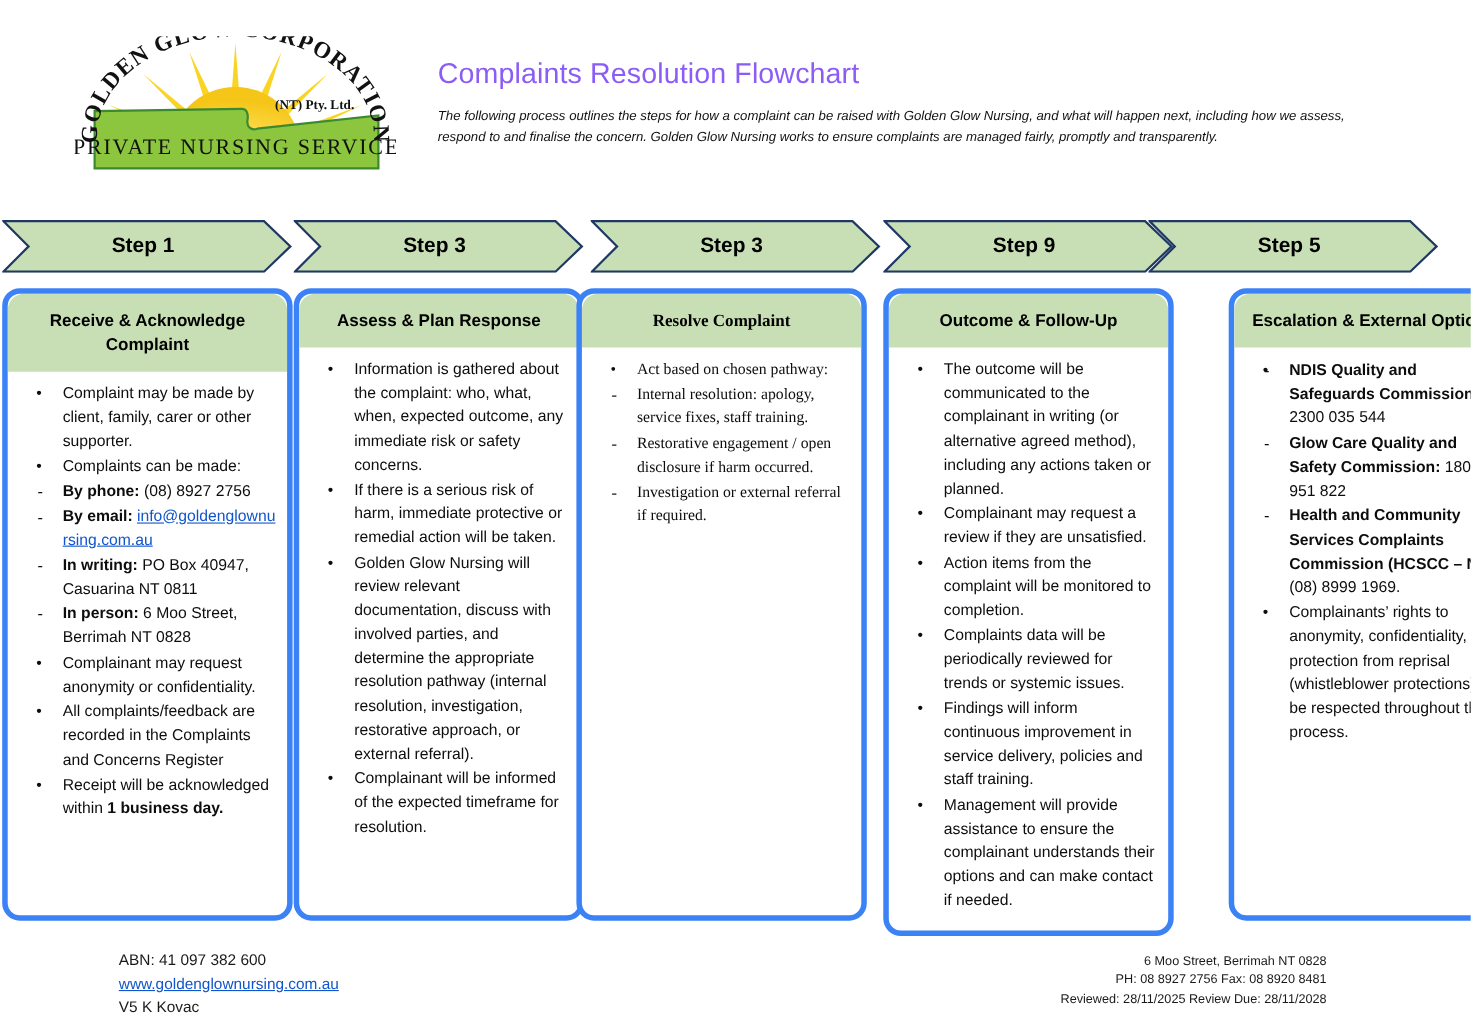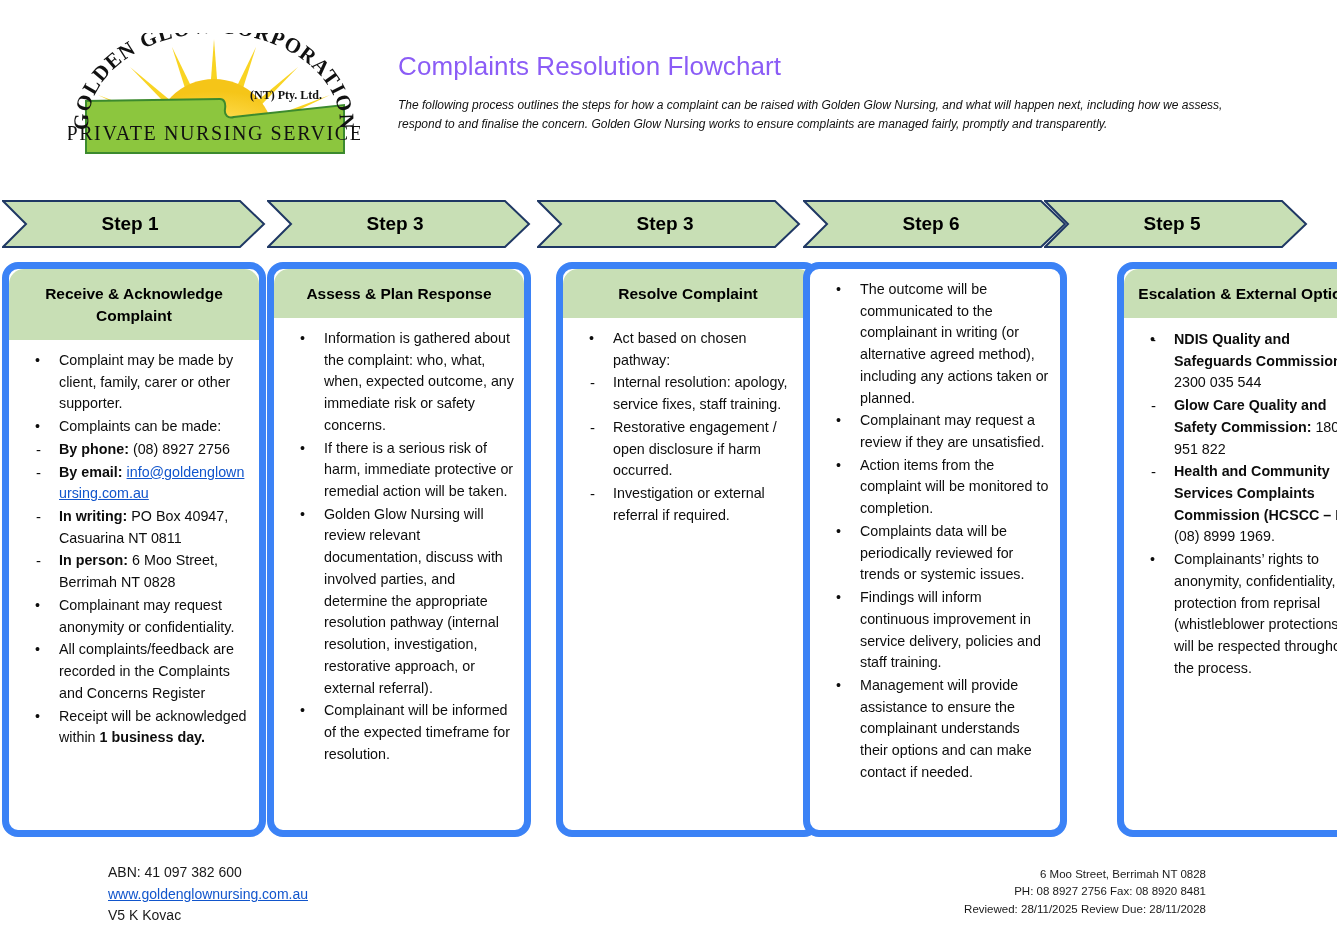--- a/index.html
+++ b/index.html
@@ -82,21 +82,21 @@
   
   .cards {
     position: absolute;
     left: 0; top: 262px;
     width: 1337px;
   }
   .card {
     position: absolute;
     top: 0;
     width: 264px;
-    border: 7px solid #3b82f6;
+    border: 5px solid #3b82f6;
     border-radius: 16px;
     background: #ffffff;
     box-sizing: border-box;
     overflow: hidden;
   }
   .card-head {
     background: #c8dfb5;
     border-top-left-radius: 15px;
     border-top-right-radius: 15px;
     padding: 14px 12px 13px 12px;
@@ -222,21 +222,21 @@
     <div class="chev" style="left: 537px;">
       <svg width="264" height="48" viewBox="0 0 264 48">
         <polygon points="1,1 238,1 262,24 238,47 1,47 24,24" fill="#c8dfb5" stroke="#1f3864" stroke-width="2"></polygon>
       </svg>
       <div class="chev-label">Step 3</div>
     </div>
     <div class="chev" style="left: 803px;">
       <svg width="264" height="48" viewBox="0 0 264 48">
         <polygon points="1,1 238,1 262,24 238,47 1,47 24,24" fill="#c8dfb5" stroke="#1f3864" stroke-width="2"></polygon>
       </svg>
-      <div class="chev-label">Step 6</div>
+      <div class="chev-label">Step 9</div>
     </div>
     <div class="chev" style="left: 1044px;">
       <svg width="264" height="48" viewBox="0 0 264 48">
         <polygon points="1,1 238,1 262,24 238,47 1,47 24,24" fill="#c8dfb5" stroke="#1f3864" stroke-width="2"></polygon>
       </svg>
       <div class="chev-label">Step 5</div>
     </div>
   </div>
 
 <div class="cards" id="cards-row">
@@ -260,32 +260,33 @@
       <div class="card-head">Assess &amp; Plan Response</div>
       <div class="card-body">
         <ul class="items">
           <li class="bullet"><span class="mk">•</span><span>Information is gathered about the complaint: who, what, when, expected outcome, any immediate risk or safety concerns.</span></li>
           <li class="bullet"><span class="mk">•</span><span>If there is a serious risk of harm, immediate protective or remedial action will be taken.</span></li>
           <li class="bullet"><span class="mk">•</span><span>Golden Glow Nursing will review relevant documentation, discuss with involved parties, and determine the appropriate resolution pathway (internal resolution, investigation, restorative approach, or external referral).</span></li>
           <li class="bullet"><span class="mk">•</span><span>Complainant will be informed of the expected timeframe for resolution.</span></li>
         </ul>
       </div>
     </div>
-    <div class="card" style="left: 556px; min-height: 575px;">
+    <div class="card" style="left: 524px; min-height: 575px; font-family: Liberation Serif, serif;">
       <div class="card-head">Resolve Complaint</div>
       <div class="card-body">
         <ul class="items">
           <li class="bullet"><span class="mk">•</span><span>Act based on chosen pathway:</span></li>
           <li class="dash"><span class="mk">-</span><span>Internal resolution: apology, service fixes, staff training.</span></li>
           <li class="dash"><span class="mk">-</span><span>Restorative engagement / open disclosure if harm occurred.</span></li>
           <li class="dash"><span class="mk">-</span><span>Investigation or external referral if required.</span></li>
         </ul>
       </div>
     </div>
     <div class="card" style="left: 803px; min-height: 575px;">
+      <div class="card-head">Outcome &amp; Follow-Up</div>
       <div class="card-body">
         <ul class="items">
           <li class="bullet"><span class="mk">•</span><span>The outcome will be communicated to the complainant in writing (or alternative agreed method), including any actions taken or planned.</span></li>
           <li class="bullet"><span class="mk">•</span><span>Complainant may request a review if they are unsatisfied.</span></li>
           <li class="bullet"><span class="mk">•</span><span>Action items from the complaint will be monitored to completion.</span></li>
           <li class="bullet"><span class="mk">•</span><span>Complaints data will be periodically reviewed for trends or systemic issues.</span></li>
           <li class="bullet"><span class="mk">•</span><span>Findings will inform continuous improvement in service delivery, policies and staff training.</span></li>
           <li class="bullet"><span class="mk">•</span><span>Management will provide assistance to ensure the complainant understands their options and can make contact if needed.</span></li>
         </ul>
       </div>

